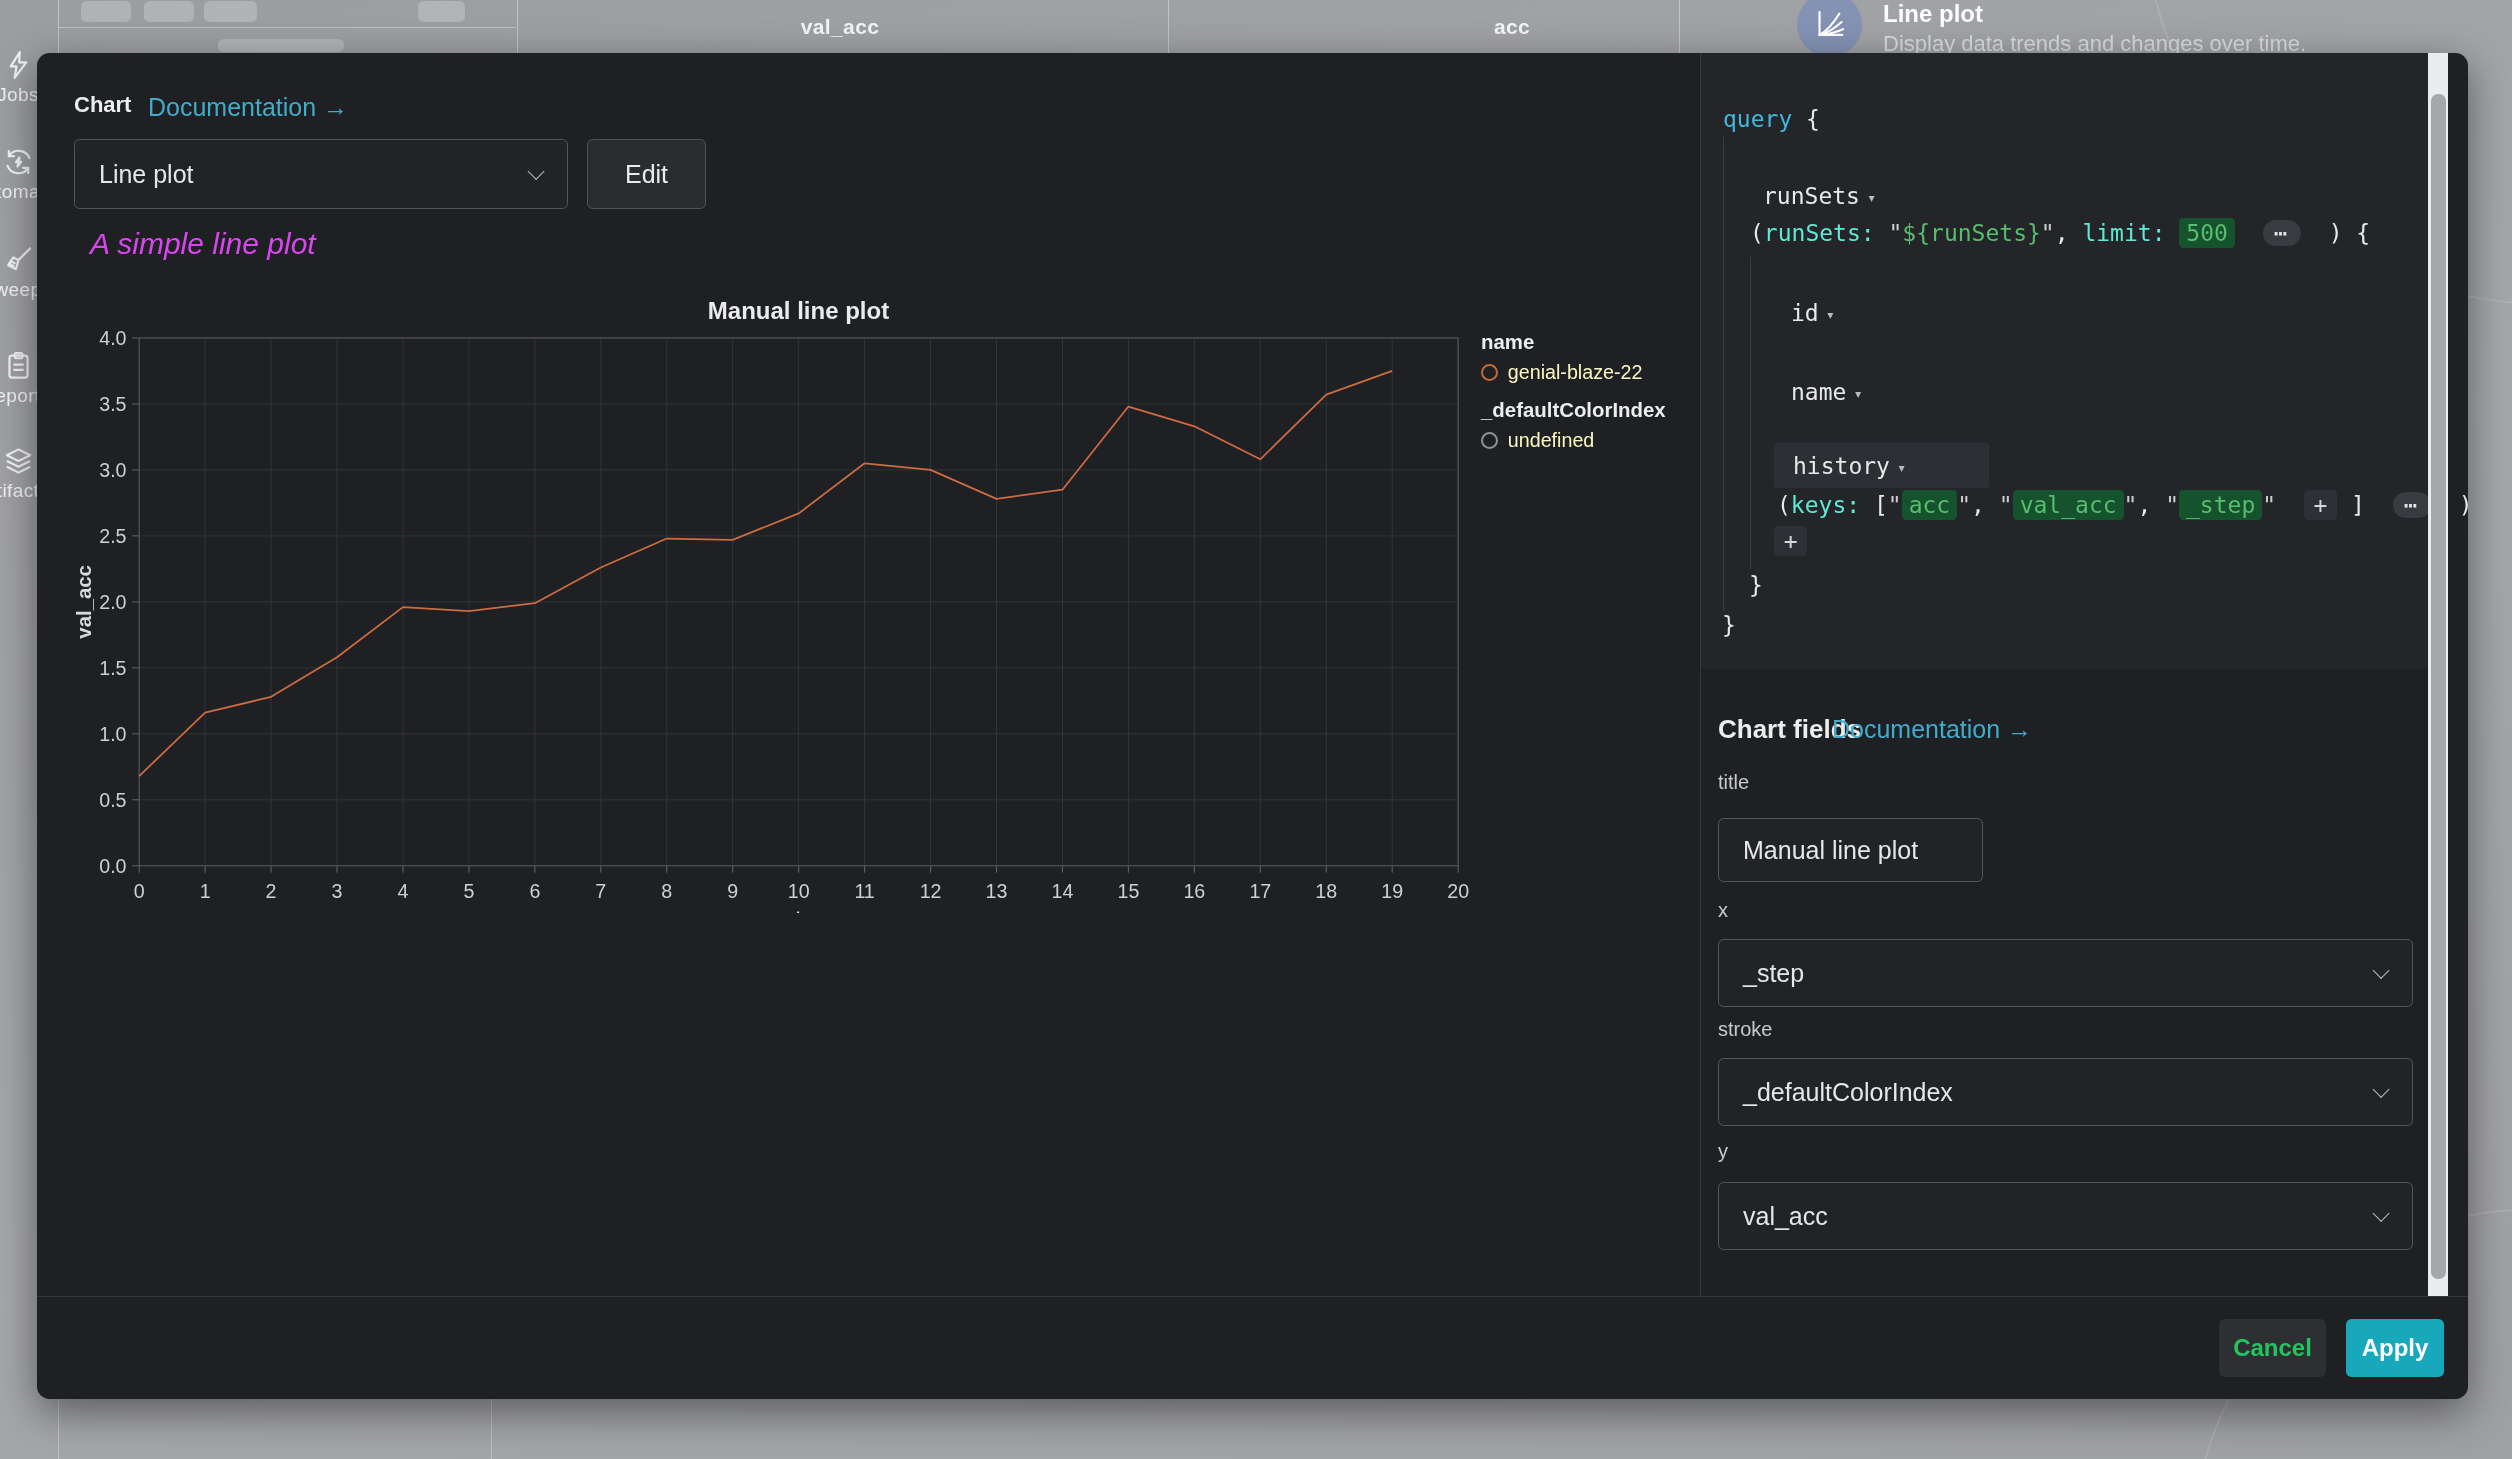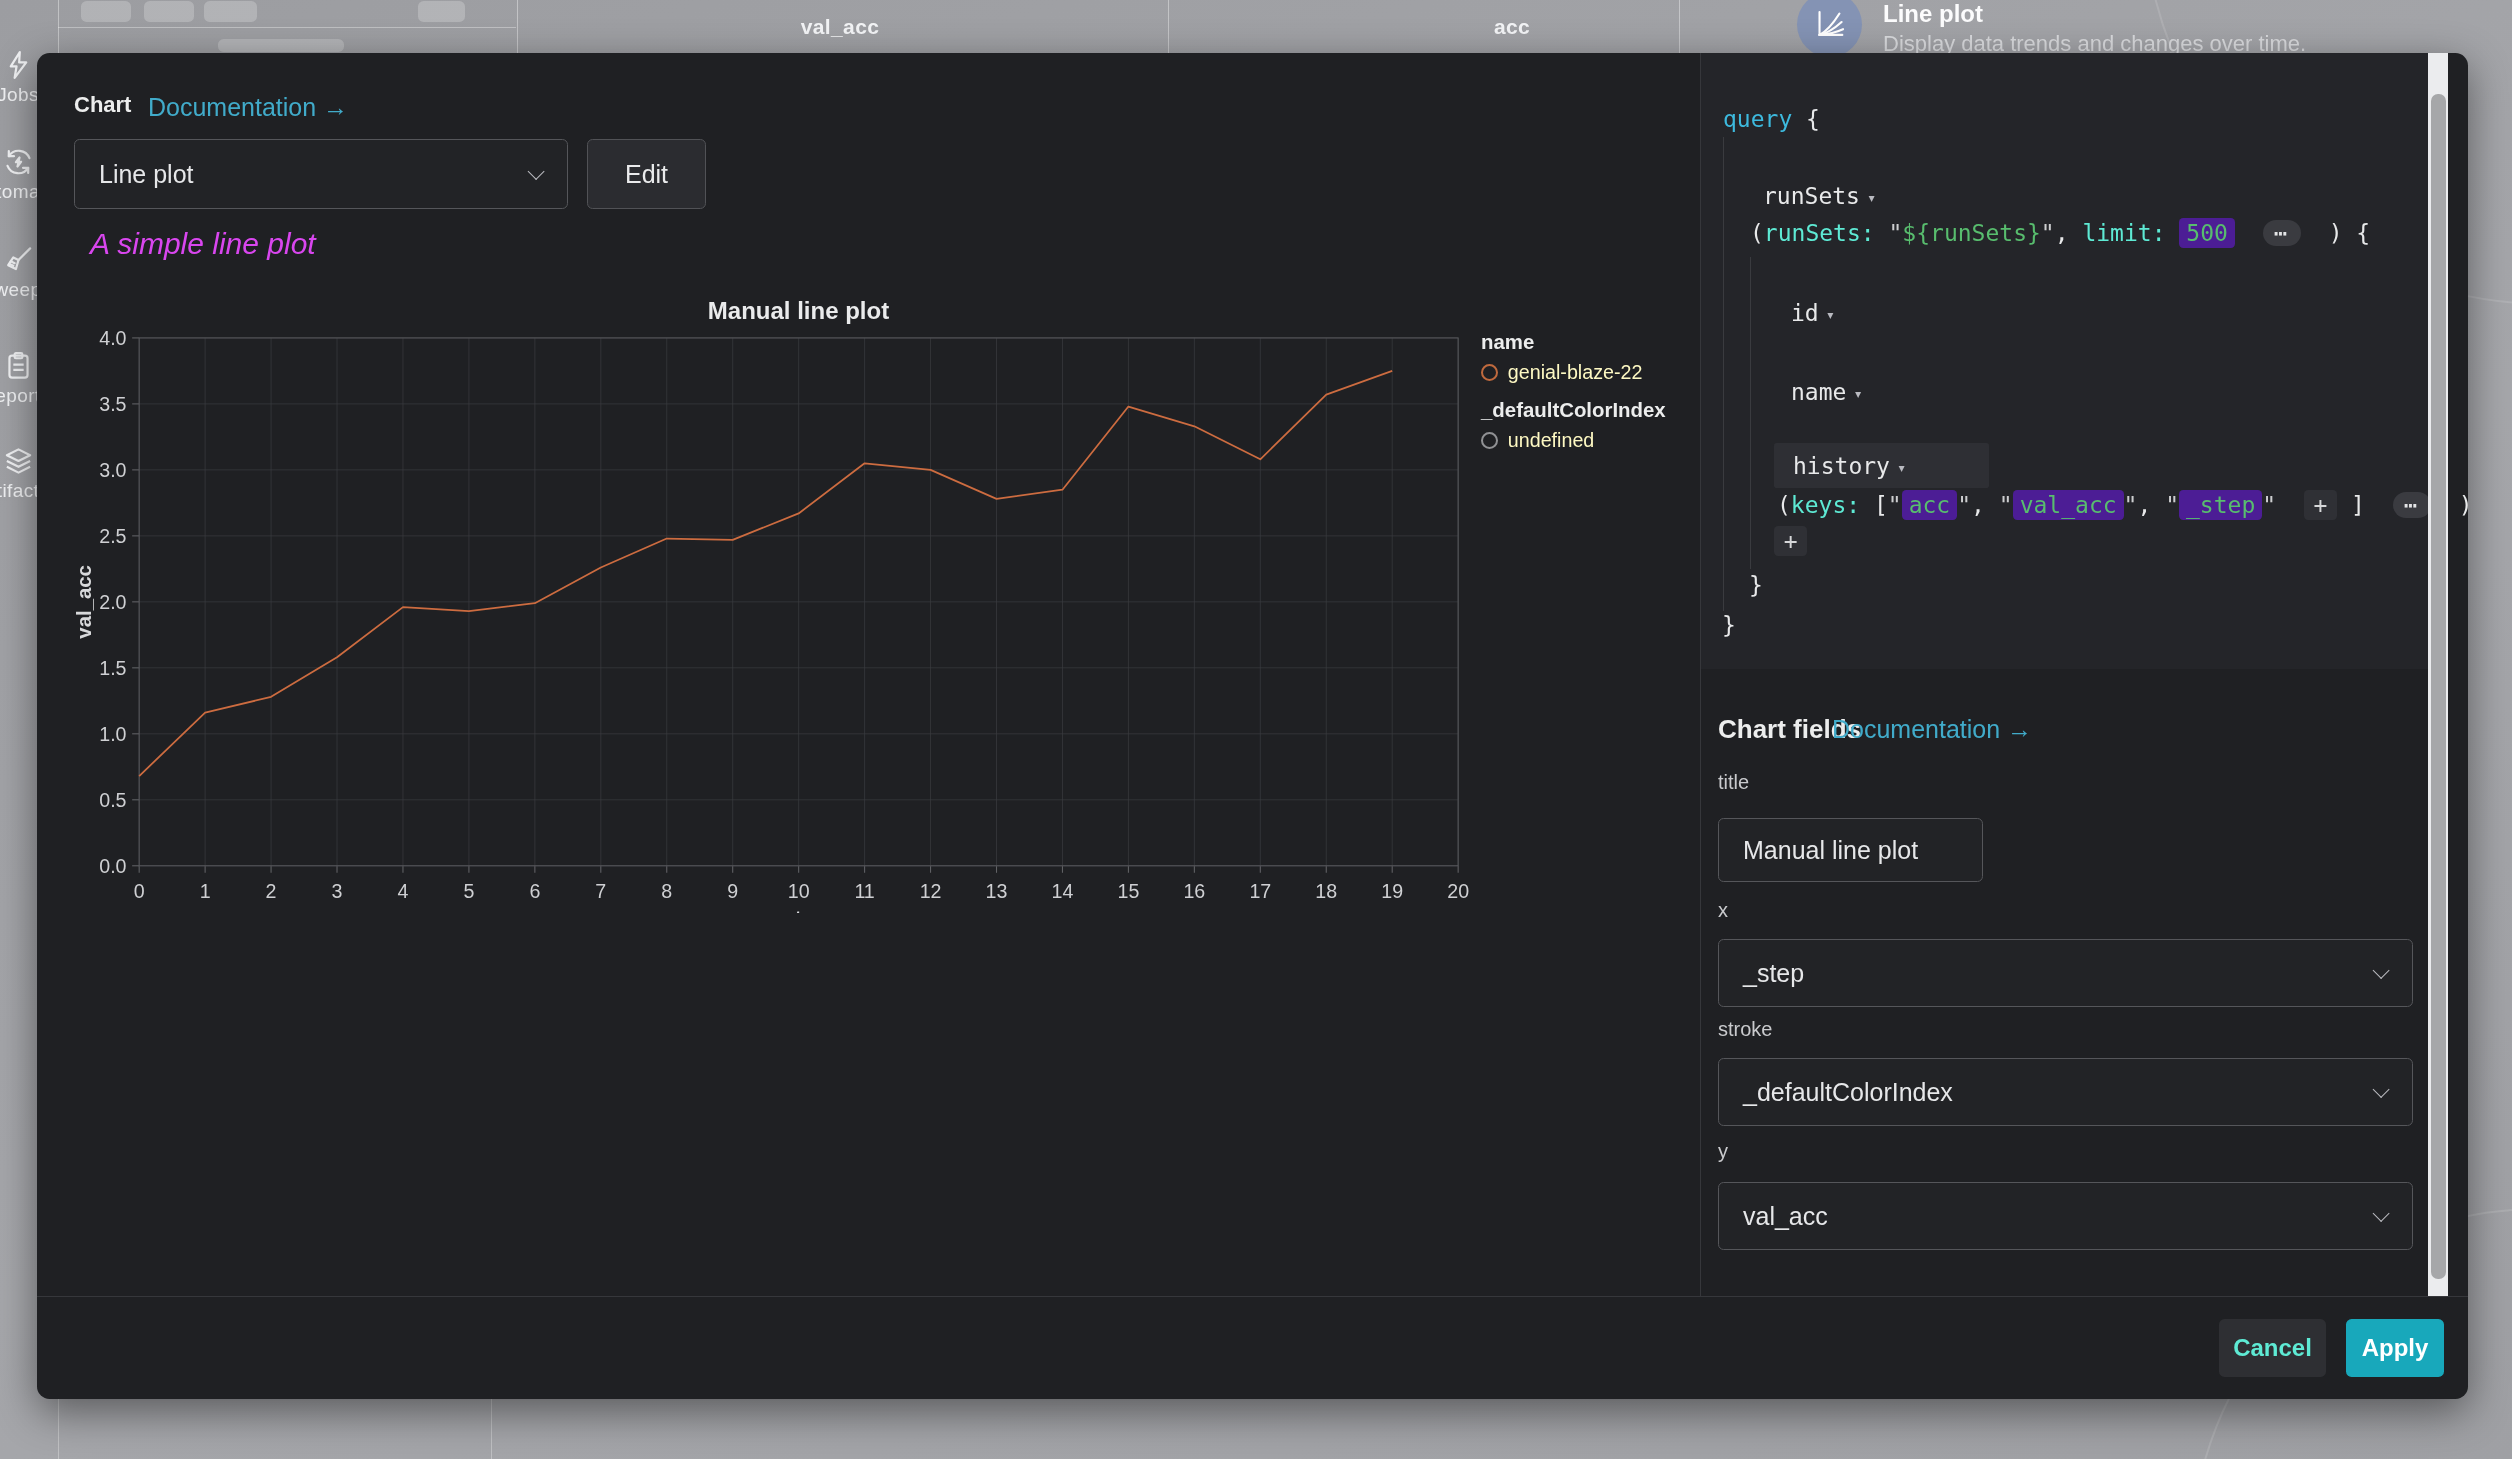--- a/index.html
+++ b/index.html
@@ -44,37 +44,37 @@
   .plotborder{fill:none;stroke:#56575b;stroke-width:1.5}
   .ticklabel{fill:#cfd0d3;font-size:28px;font-family:"Liberation Sans",sans-serif}
   .axislabel{fill:#d8d9db;font-size:29px;font-weight:bold;font-family:"Liberation Sans",sans-serif}
   .legend{position:absolute;left:1444px;top:278px}
   .lg-group{color:#eceded;font-size:20.4px;font-weight:700;margin-bottom:7px}
   .lg-item{display:flex;align-items:center;margin-bottom:15.4px;color:#fef9c3;font-size:19.7px}
   .lg-ring{width:17px;height:17px;border-radius:50%;border:2.8px solid #888;margin-right:9.8px;box-sizing:border-box}
   
   .code-line{position:absolute;white-space:pre;font-family:"DejaVu Sans Mono",monospace;font-size:23px;line-height:31px}
   .tok-w{color:#e8e9ea}.tok-cy{color:#3dbade}.tok-pk{color:#5eead4}.tok-gr{color:#58bd6e}.tok-qt{color:#cdced0}
-  .tok-bx{color:#58bd6e;background:#4c1d95;padding:2.1px 7px;border-radius:4.2px}
+  .tok-bx{color:#58bd6e;background:#14532d;padding:2.1px 7px;border-radius:4.2px}
   .tok-plus{color:#d6d7d9;background:#2f3035;padding:2.1px 9.8px;border-radius:4.2px;cursor:pointer}
   .tok-pill{color:#e3e4e6;background:#3a3b40;padding:0 11.2px;border-radius:15.4px;letter-spacing:2.1px;cursor:pointer}
   .tok-caret{color:#b9bac0;font-size:15.4px;margin-left:7px;vertical-align:1.4px}
   .guide{position:absolute;width:1.4px;background:#3a3b3f}
   .history-hl{position:absolute;left:1737px;top:390px;width:215px;height:45px;background:#2e2f34;border-radius:2.8px;cursor:pointer}
   
   .cf-header{position:absolute;left:1681px;top:661px;color:#eceded;font-size:26px;font-weight:600}
   .cf-doc{position:absolute;left:1795px;top:662px}
   .cf-label{position:absolute;left:1681px;color:#c9cacd;font-size:20px}
   
   .sbar-track{position:absolute;left:2391px;top:0;width:20.4px;height:1243px;background:#ebecee}
   .sbar-thumb{position:absolute;left:2394px;top:41px;width:14.7px;height:1185px;background:#a6a7a9;border-radius:7px;cursor:grab}
   
   .btn{position:absolute;top:1266px;height:58px;border-radius:5.6px;display:flex;align-items:center;justify-content:center;
        font-size:24px;font-weight:600;cursor:pointer}
-  .btn-cancel{left:2182px;width:107px;background:#2e2f33;color:#5eead4}
+  .btn-cancel{left:2182px;width:107px;background:#2e2f33;color:#22c55e}
   .btn-apply{left:2309px;width:98px;background:var(--accent_teal,#18a8bb);color:#fff}
 </style>
 </head>
 <body>
 
 <div class="app">
 
   <div class="wm" style="left:2142px;top:-506px;width:807px;height:807px"></div>
   <div class="wm" style="left:2191px;top:1208px;width:688px;height:688px"></div>
 

